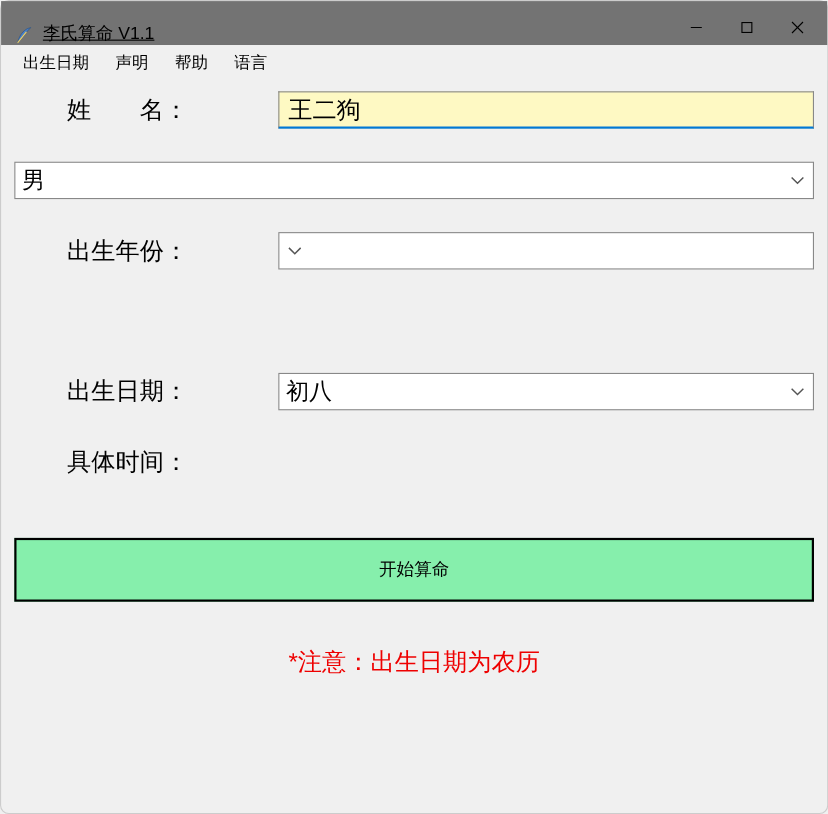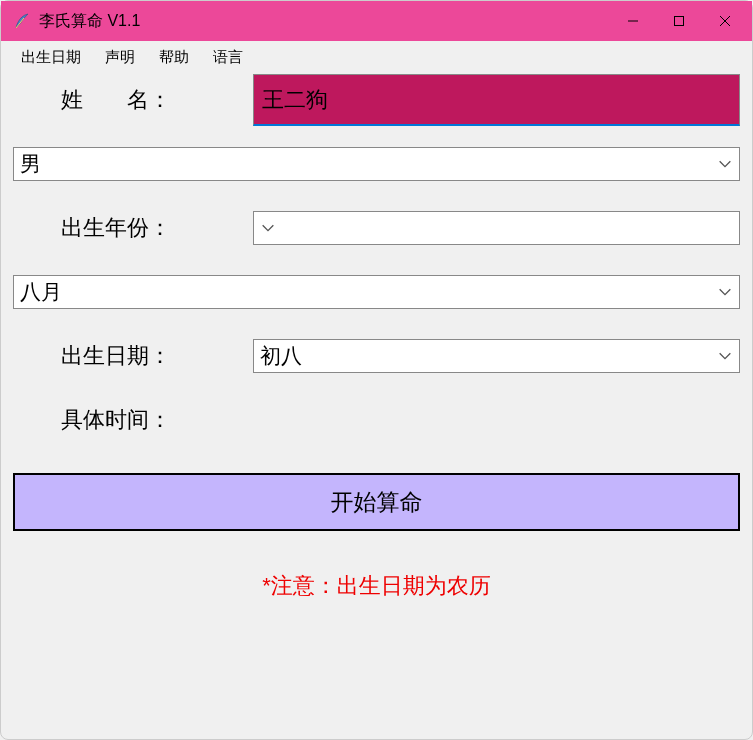--- a/index.html
+++ b/index.html
@@ -19,23 +19,24 @@
       height: 740px;
       background: #f0f0f0;
       border: 1px solid #ccc;
       border-radius: 8px;
       display: flex;
       flex-direction: column;
     }
     .titlebar {
       height: 40px;
       display: flex;
-      align-items: center;
+      align-items: flex-end;
       padding: 0 4px 0 12px;
-      background: #ec4899;
+      background: #737373;
+      text-decoration: underline;
     }
     .titlebar-icon {
       width: 18px;
       height: 18px;
       margin-right: 8px;
       display: flex;
       align-items: center;
       justify-content: center;
     }
     .titlebar-title {
@@ -87,23 +88,23 @@
     }
     .form-label {
       width: 240px;
       padding-left: 48px;
       font-size: 22px;
       color: #000;
       letter-spacing: 0px;
     }
     .form-input {
       flex: 1;
-      height: 52px;
+      height: 34px;
       border: 1px solid #888;
-      background: #be185d;
+      background: #fef9c3;
       font-size: 22px;
       padding: 2px 8px;
       font-family: inherit;
       outline: none;
     }
     .form-input.focused {
       border-bottom: 2px solid #0078d7;
     }
     .form-select {
       flex: 1;
@@ -124,27 +125,27 @@
       width: 16px;
       height: 16px;
       display: flex;
       align-items: center;
       justify-content: center;
     }
     .action-button {
       width: 100%;
       height: 58px;
       border: 2px solid #000;
-      background: #c4b5fd;
-      font-size: 23px;
-      display: flex;
-      align-items: center;
-      justify-content: center;
-      cursor: pointer;
-      margin-top: 8px;
+      background: #86efac;
+      font-size: 16px;
+      display: flex;
+      align-items: center;
+      justify-content: center;
+      cursor: pointer;
+      margin-top: 24px;
     }
     .note {
       text-align: center;
       color: #e00;
       font-size: 22px;
       margin-top: 40px;
     }
   </style>
 </head>
 <body>
@@ -208,28 +209,20 @@
       <div class="form-select">
         <span class="form-select-arrow">
           <svg viewBox="0 0 12 12">
               <path d="M2 4 L6 8 L10 4" fill="none" stroke="#555" stroke-width="1"></path>
             </svg>
         </span>
       </div>
     </div>
 
     <div class="form-row">
-      <div class="form-select">
-        <span class="form-select-value">八月</span>
-        <span class="form-select-arrow">
-          <svg viewBox="0 0 12 12">
-              <path d="M2 4 L6 8 L10 4" fill="none" stroke="#555" stroke-width="1"></path>
-            </svg>
-        </span>
-      </div>
     </div>
 
     <div class="form-row">
       <div class="form-label">出生日期：</div>
       <div class="form-select">
         <span class="form-select-value">初八</span>
         <span class="form-select-arrow">
           <svg viewBox="0 0 12 12">
               <path d="M2 4 L6 8 L10 4" fill="none" stroke="#555" stroke-width="1"></path>
             </svg>

